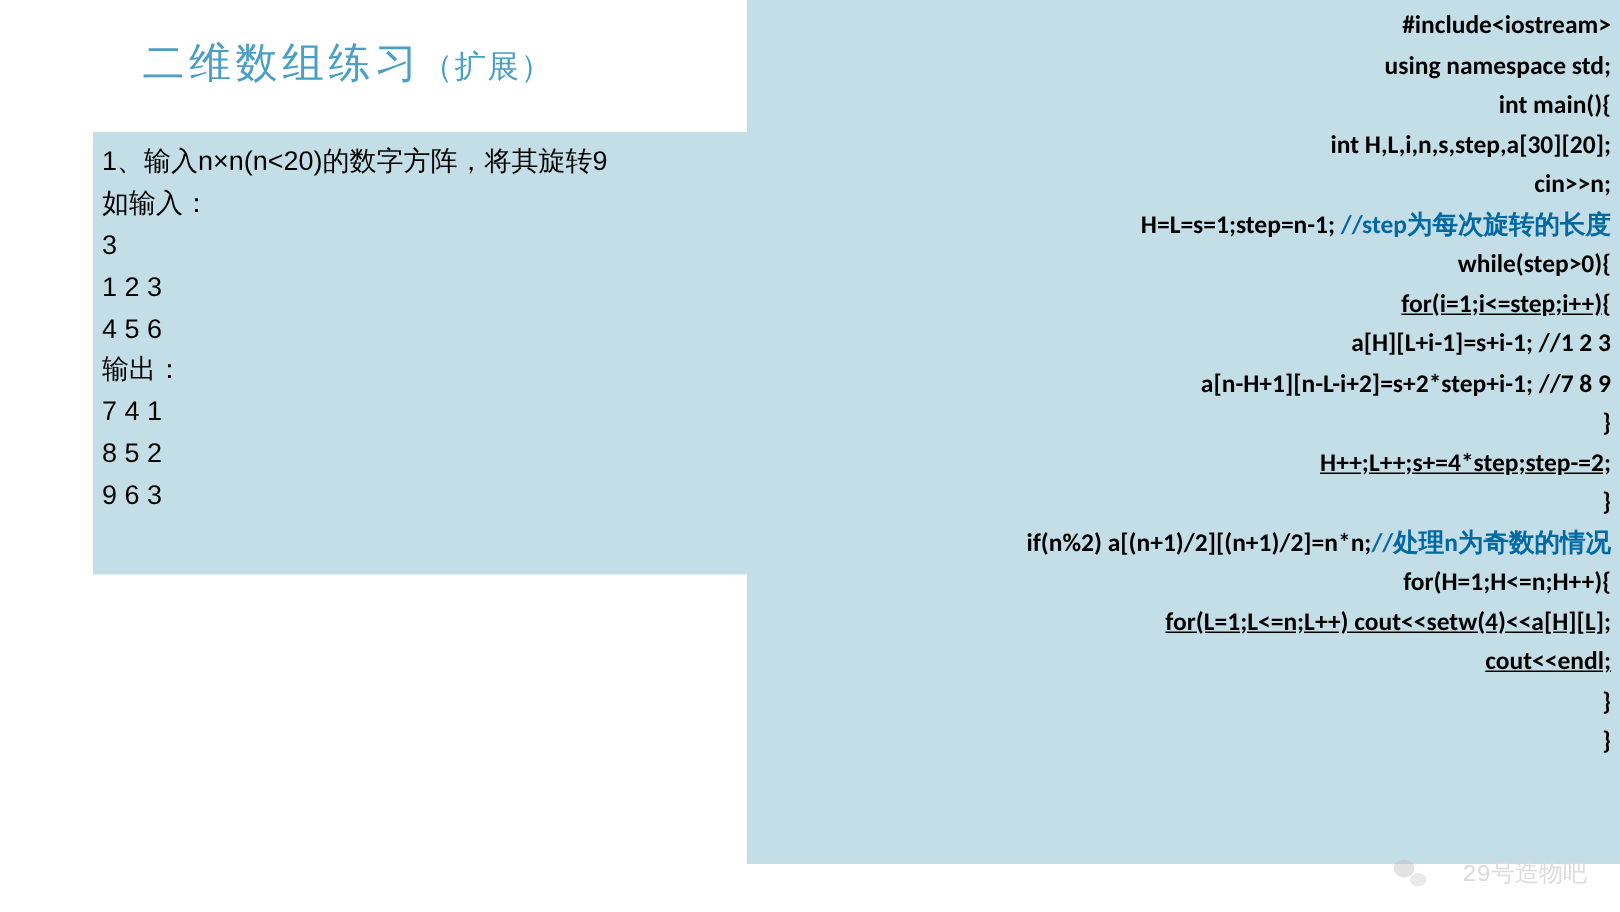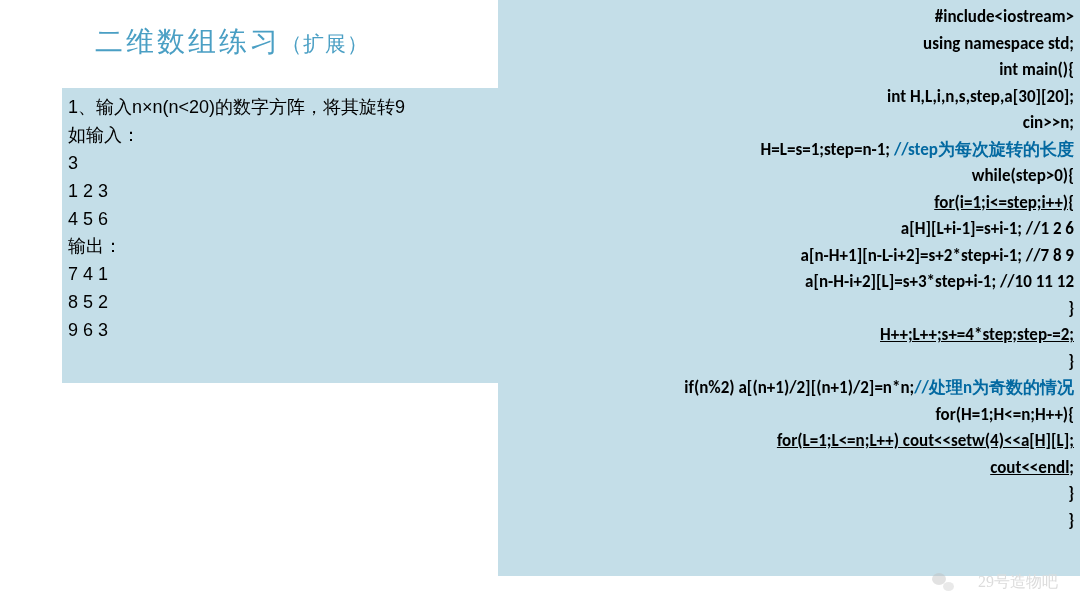--- a/index.html
+++ b/index.html
@@ -61,21 +61,21 @@
     .comment-red { color: #0369a1; }
     .watermark {
       position: absolute;
       right: 22px;
       bottom: 15px;
       color: #dcdcdc;
       font-size: 16px;
       display: flex;
       align-items: center;
       gap: 24px;
-      font-family: Liberation Serif, serif;
+      font-family: Liberation Mono, monospace;
     }
     .wechat-icon {
       width: 22px;
       height: 22px;
       position: relative;
       opacity: 0.45;
     }
     .wechat-icon::before {
       content: "";
       position: absolute;
@@ -118,23 +118,22 @@
 
 <div class="right-box">
   <div class="code-line">#include&lt;iostream&gt;</div>
   <div class="code-line">using namespace std;</div>
   <div class="code-line">int main(){</div>
   <div class="code-line ind1">int H,L,i,n,s,step,a[30][20];</div>
   <div class="code-line ind1">cin&gt;&gt;n;</div>
   <div class="code-line ind1"><span>H=L=s=1;step=n-1; </span><span class="comment-red">//step为每次旋转的长度</span></div>
   <div class="code-line ind1">while(step&gt;0){</div>
   <div class="code-line ind2">for(i=1;i&lt;=step;i++){</div>
-  <div class="code-line ind3">a[H][L+i-1]=s+i-1; //1 2 6</div>
+  <div class="code-line ind3">a[H][L+i-1]=s+i-1; //1 2 3</div>
   <div class="code-line ind3">a[n-H+1][n-L-i+2]=s+2*step+i-1; //7 8 9</div>
-  <div class="code-line ind3">a[n-H-i+2][L]=s+3*step+i-1; //10 11 12</div>
   <div class="code-line ind2">}</div>
   <div class="code-line ind2">H++;L++;s+=4*step;step-=2;</div>
   <div class="code-line ind1">}</div>
   <div class="code-line ind1"><span>if(n%2) a[(n+1)/2][(n+1)/2]=n*n;</span><span class="comment-red">//处理n为奇数的情况</span></div>
   <div class="code-line ind1">for(H=1;H&lt;=n;H++){</div>
   <div class="code-line ind2">for(L=1;L&lt;=n;L++) cout&lt;&lt;setw(4)&lt;&lt;a[H][L];</div>
   <div class="code-line ind2">cout&lt;&lt;endl;</div>
   <div class="code-line ind1">}</div>
   <div class="code-line">}</div>
 </div>

